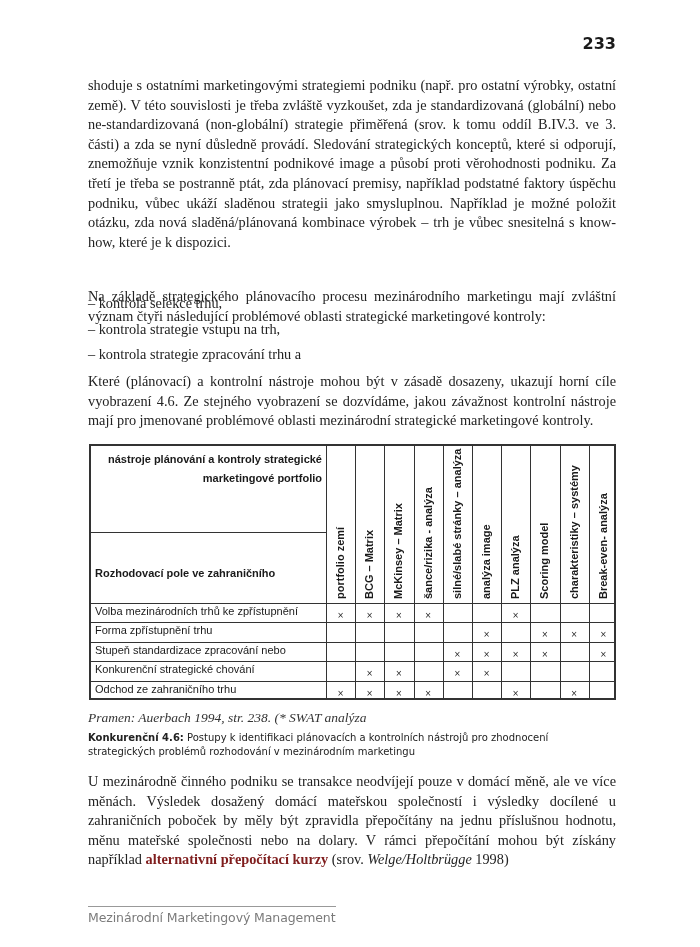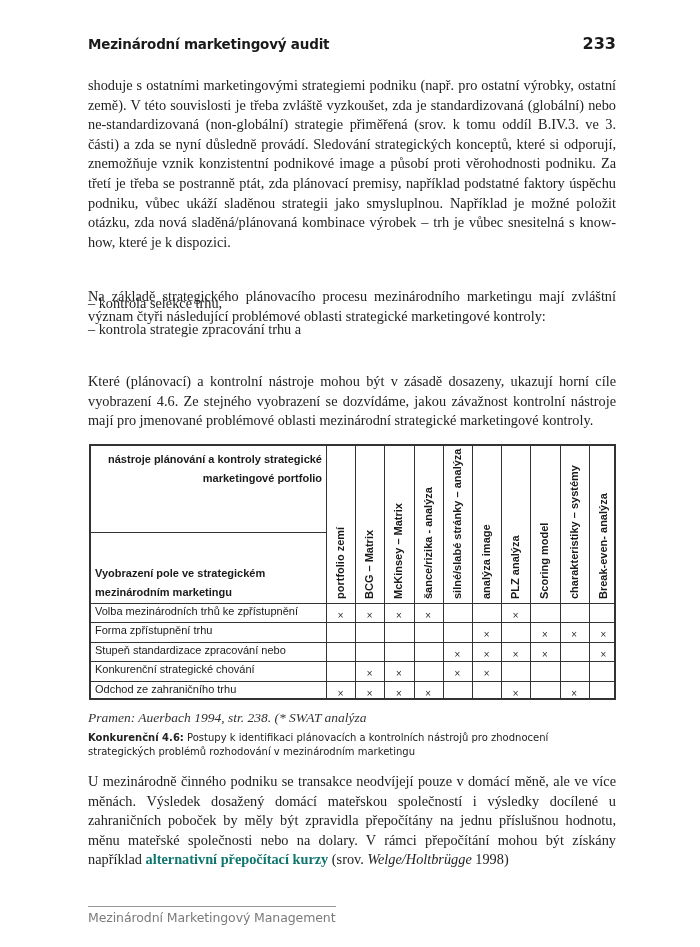--- a/index.html
+++ b/index.html
@@ -8,21 +8,21 @@
   .running-title { position: absolute; left: 0; top: 0; font-family: "DejaVu Sans", sans-serif; font-size: 13.5px; font-weight: bold; letter-spacing: -0.2px; }
   .page-num { position: absolute; right: 0; top: -2px; font-family: "DejaVu Sans", sans-serif; font-size: 16px; font-weight: bold; }
   .body-text { position: absolute; left: 88px; width: 528px; font-family: "Liberation Serif", serif; font-size: 14.3px; line-height: 19.6px; text-align: justify; color: #222; }
   .body-text p { margin: 0; }
   #p1 { top: 76px; }
   #p2 { top: 255px; margin-top: 32px; }
   #bullets { top: 294px; }
   #bullets .bullet { height: 25.6px; text-align: left; }
   #p3 { top: 372px; }
   #p4 { top: 772px; }
-  .body-text b { font-weight: bold; color: #0f766e; }
+  .body-text b { font-weight: bold; color: #7f1d1d; }
   .body-text i { }
 
   
   .matrix { position: absolute; left: 89px; top: 444px; width: 527px; height: 256px; border: 2px solid #333; box-sizing: border-box; }
   .matrix .vline { position: absolute; top: 0; bottom: 0; width: 0; border-left: 1.5px solid #333; }
   .matrix .hline { position: absolute; left: 0; right: 0; height: 0; border-top: 1.5px solid #333; }
   .matrix .hline.short { right: auto; width: 235px; }
   .cell-text { position: absolute; font-family: "Liberation Sans", sans-serif; font-size: 11px; color: #1a1a1a; white-space: nowrap; }
   .tools-caption { right: 292px; top: 4px; text-align: right; font-weight: bold; line-height: 19px; }
   .fields-caption { left: 4px; top: 118px; font-weight: bold; line-height: 19px; }
@@ -35,49 +35,48 @@
   .figure-caption { position: absolute; left: 88px; top: 731px; width: 528px; font-family: "DejaVu Sans", sans-serif; font-size: 10px; line-height: 14px; color: #222; }
   .figure-caption b { font-weight: bold; }
 
   .footer-rule { position: absolute; left: 88px; top: 906px; width: 248px; height: 0; border-top: 1.5px solid #999; }
   .footer-text { position: absolute; left: 88px; top: 910px; font-family: "DejaVu Sans", sans-serif; font-size: 12.5px; color: #7a7a7a; letter-spacing: -0.1px; }
 </style>
 </head>
 <body>
 
 <div class="running-head">
-  <span class="running-title">Mezinárodní marketingový audit</span>
   <span class="page-num">233</span>
 </div>
 
 <div class="body-text" id="p1">
   <p>shoduje s ostatními marketingovými strategiemi podniku (např. pro ostatní výrobky, ostatní země). V této souvislosti je třeba zvláště vyzkoušet, zda je standardizovaná (globální) nebo ne-standardizovaná (non-globální) strategie přiměřená (srov. k tomu oddíl B.IV.3. ve 3. části) a zda se nyní důsledně provádí. Sledování strategických konceptů, které si odporují, znemožňuje vznik konzistentní podnikové image a působí proti věrohodnosti podniku. Za třetí je třeba se postranně ptát, zda plánovací premisy, například podstatné faktory úspěchu podniku, vůbec ukáží sladěnou strategii jako smysluplnou. Například je možné položit otázku, zda nová sladěná/plánovaná kombinace výrobek – trh je vůbec snesitelná s know-how, které je k dispozici.</p>
 </div>
 
 <div class="body-text" id="p2">
   <p>Na základě strategického plánovacího procesu mezinárodního marketingu mají zvláštní význam čtyři následující problémové oblasti strategické marketingové kontroly:</p>
 </div>
 
 <div class="body-text" id="bullets">
   <div class="bullet">– kontrola selekce trhu,</div>
+  <div class="bullet">– kontrola strategie vstupu na trh,</div>
   <div class="bullet">– kontrola strategie zpracování trhu a</div>
 </div>
 
 <div class="body-text" id="p3">
   <p>Které (plánovací) a kontrolní nástroje mohou být v zásadě dosazeny, ukazují horní cíle vyobrazení 4.6. Ze stejného vyobrazení se dozvídáme, jakou závažnost kontrolní nástroje mají pro jmenované problémové oblasti mezinárodní strategické marketingové kontroly.</p>
 </div>
 
 <div class="matrix" id="matrix">
   <div class="cell-text tools-caption">
     <div>nástroje plánování a kontroly strategické</div>
     <div>marketingové portfolio</div>
   </div>
   <div class="cell-text fields-caption">
-    <div>Vyobrazení pole ve strategickém</div>
-    <div>mezinárodním marketingu</div>
+    <div>Rozhodovací pole ve zahraničního</div>
   </div>
   <div id="matrix-dynamic">
       <div class="hline short" style="top: 86px;"></div>
       <div class="hline" style="top: 157px;"></div>
       <div class="vline" style="left: 235px;"></div>
       <div class="vline" style="left: 264.2px;"></div>
       <div class="vline" style="left: 293.4px;"></div>
       <div class="vline" style="left: 322.6px;"></div>
       <div class="vline" style="left: 351.8px;"></div>
       <div class="vline" style="left: 381px;"></div>

